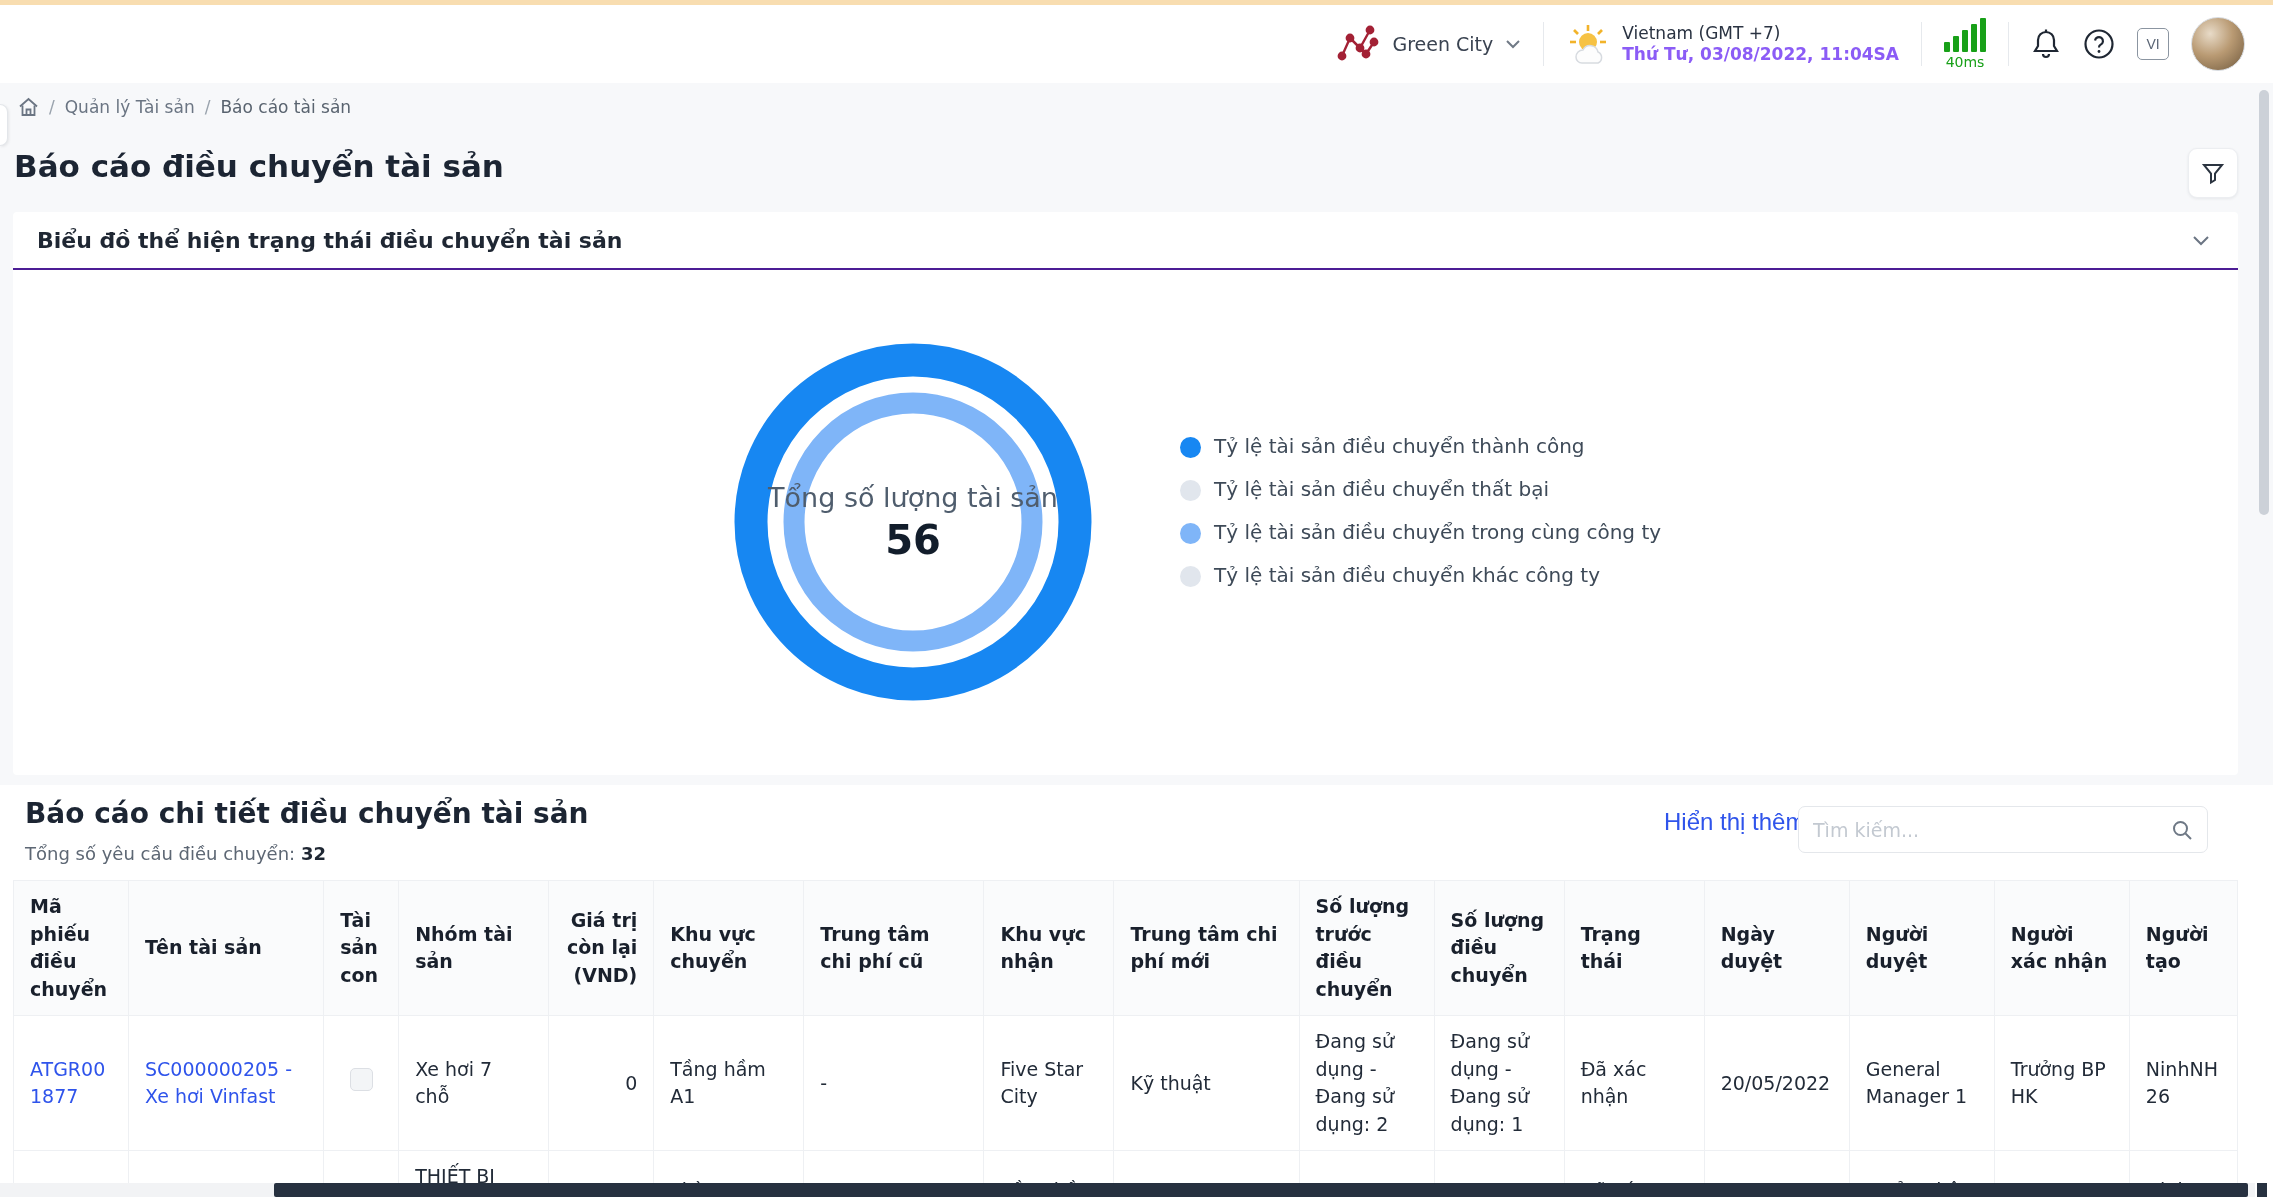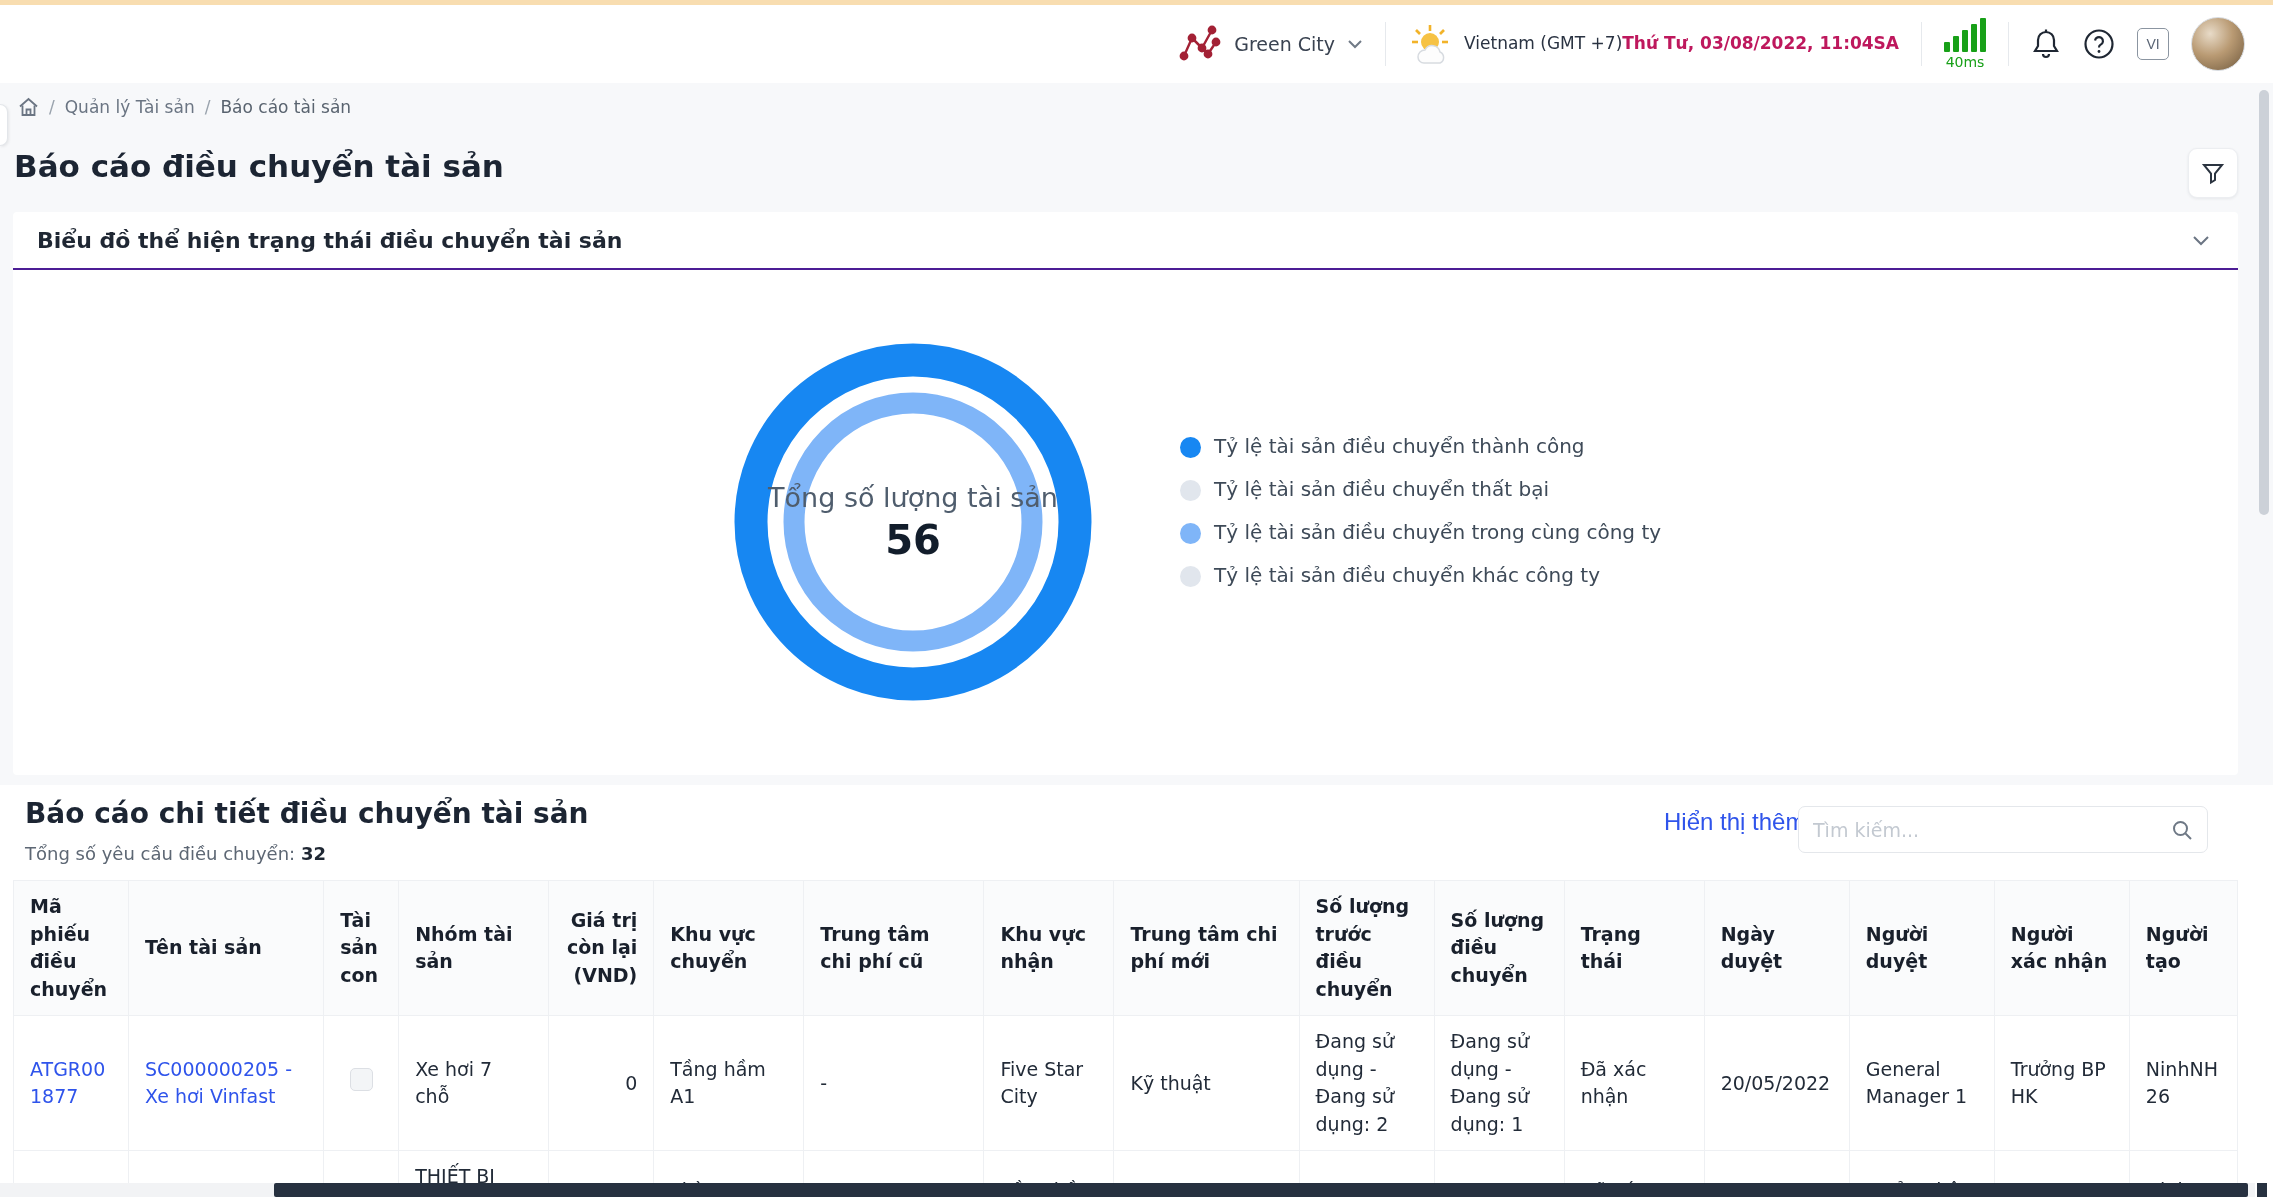--- a/index.html
+++ b/index.html
@@ -7,23 +7,23 @@
   body { font-family:"DejaVu Sans","Liberation Sans",sans-serif; color:#1f2733; }
   .screen { position:relative; width:2273px; height:1197px; background:#f7f8fa; overflow:hidden;padding-left:33px; }
 
   
   .top-strip { position:absolute; top:0; left:0; width:100%; height:5px; background:#f8ddb0; }
   .topbar { position:absolute; top:5px; left:0; width:100%; height:78px; background:#fff;
             display:flex; align-items:center; justify-content:flex-end; padding-right:28px; gap:22px; }
   .tb-group { display:flex; align-items:center; gap:12px; }
   .tb-sep { width:1px; height:44px; background:#e6e9ed; }
   .company-name { font-size:19px; color:#3a4351; }
-  .tz-block { display:flex; flex-direction:row; line-height:1.25; }
+  .tz-block { display:flex; flex-direction:column; line-height:1.25; }
   .tz-line1 { font-size:17px; color:#2a3342; }
-  .tz-line2 { font-size:17px; font-weight:bold; color:#be185d; }
+  .tz-line2 { font-size:17px; font-weight:bold; color:#8b5cf6; }
   .signal-wrap { display:flex; flex-direction:column; align-items:center; gap:2px; }
   .signal-bars { display:flex; align-items:flex-end; gap:3px; height:34px; }
   .signal-bars i { display:block; width:6px; background:#18a018; border-radius:1px; }
   .latency { font-size:14px; color:#18a018; }
   .icon-btn { background:none; border:none; cursor:pointer; display:flex; align-items:center; justify-content:center; }
   .lang-box { width:32px; height:32px; border:1.5px solid #8b95a1; border-radius:5px; color:#5a6575;
               font-size:14px; display:flex; align-items:center; justify-content:center; background:#fff; }
   .avatar { width:54px; height:54px; border-radius:50%;
             background:radial-gradient(circle at 35% 30%, #e8dbc8 0%, #b99a73 45%, #6e583c 100%);
             border:1px solid #d8dce1; }

